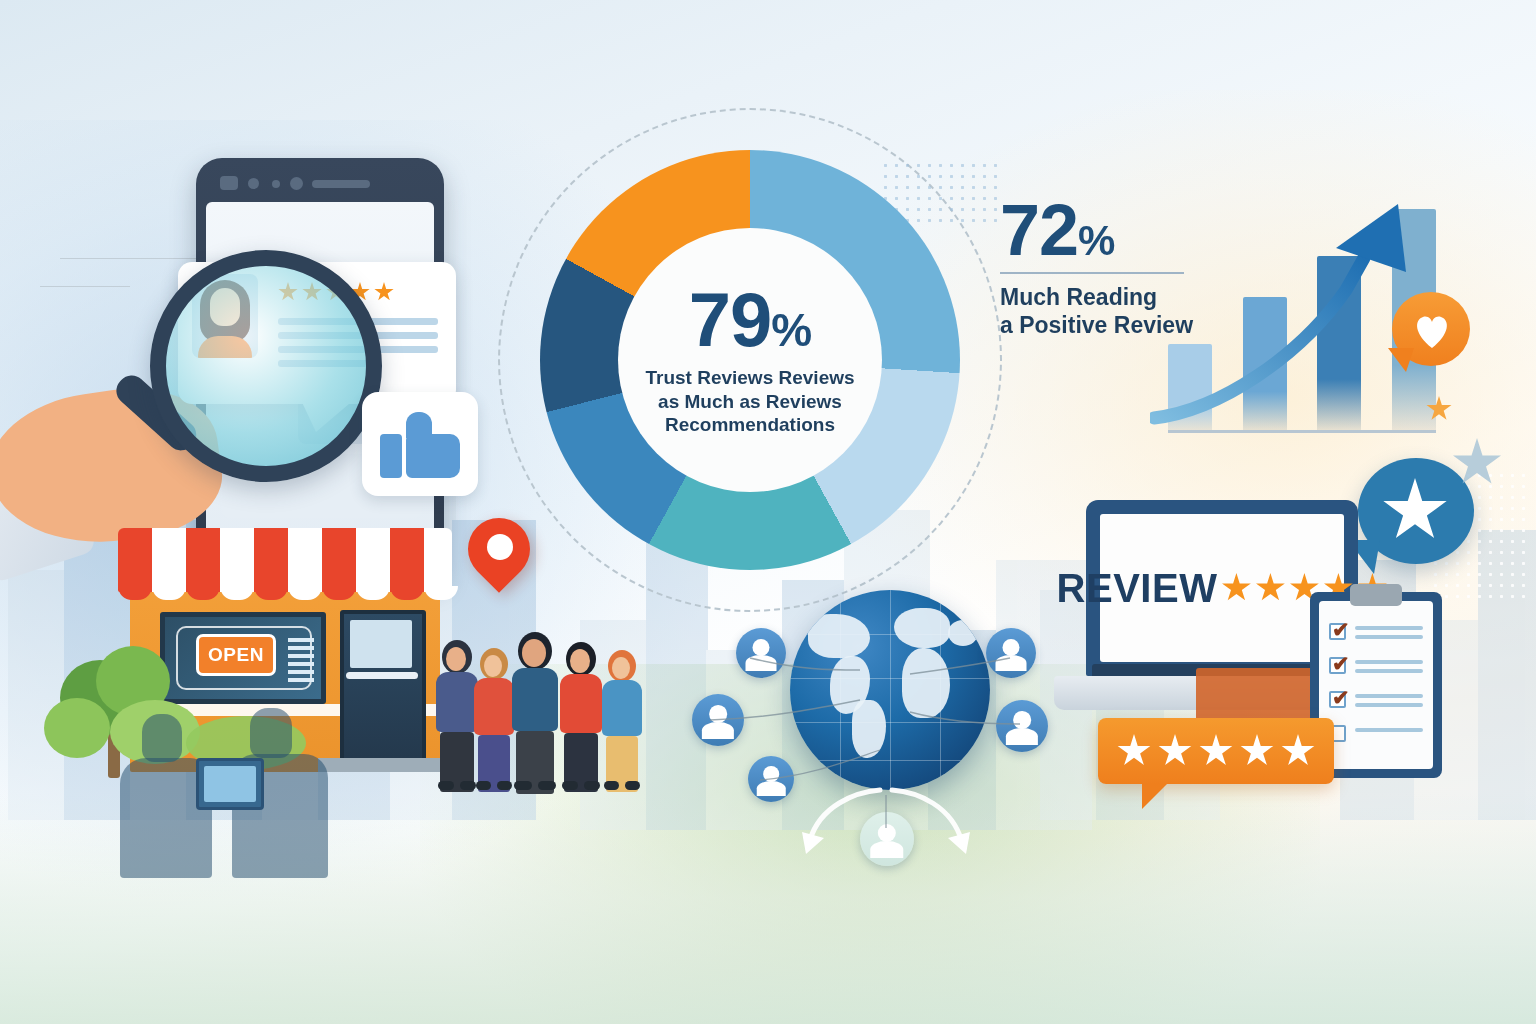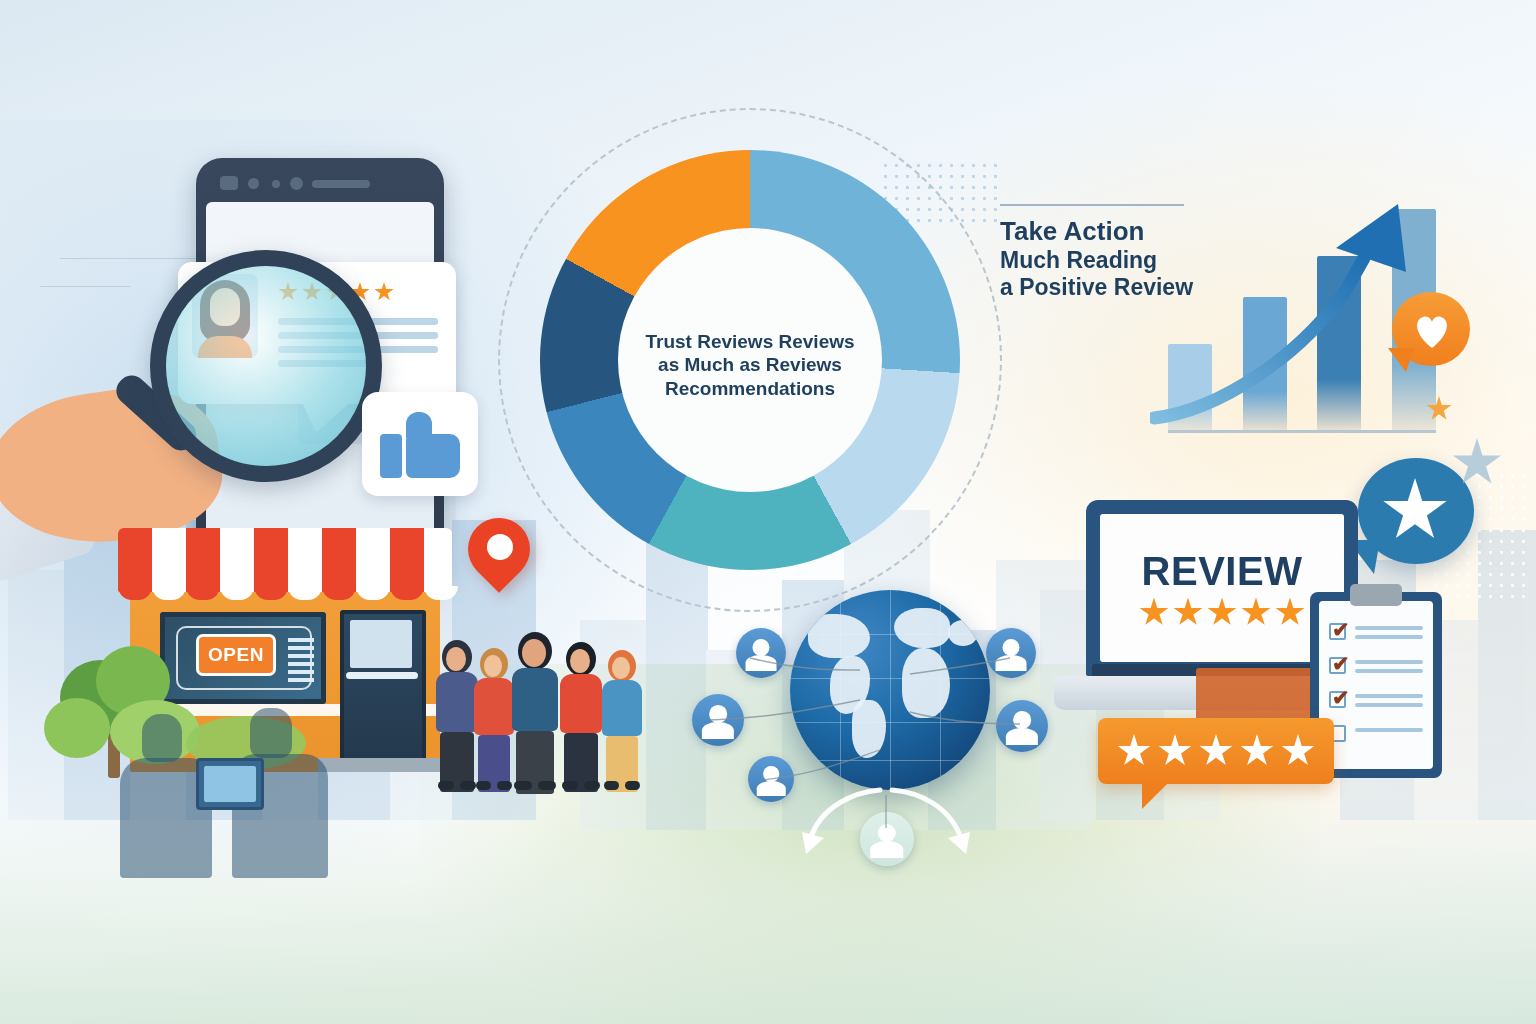--- a/index.html
+++ b/index.html
@@ -221,21 +221,21 @@
   .node .nh { position:absolute; left:50%; top:22%; transform:translateX(-50%); width:34%; height:34%; background:#fff; border-radius:50%; }
   .node .nb { position:absolute; left:50%; bottom:14%; transform:translateX(-50%); width:62%; height:32%; background:#fff; border-radius: 50% 50% 0 0; }
   .node.ghost { background: linear-gradient(180deg,#dff0ea 0%, #cfe6df 100%); }
 
   
   .laptop-lid {
     left: 1086px; top: 500px; width: 272px; height: 176px;
     background:#2a5480; border-radius: 12px 12px 2px 2px; padding: 14px;
   }
   .laptop-screen { width:100%; height:100%; background:#fdfdfd; border-radius:3px;
-    display:flex; flex-direction:column; align-items:center; justify-content:center; gap:4px;}
+    display:flex; flex-direction:row; align-items:center; justify-content:center; gap:4px;}
   .laptop-word { font-size:40px; font-weight:700; color:#1f3f63; letter-spacing:.5px; }
   .laptop-base {
     left: 1054px; top: 676px; width: 336px; height: 34px;
     background: linear-gradient(180deg,#e7ecf1 0%, #c9d3dc 100%);
     border-radius: 4px 4px 10px 10px;
   }
   .laptop-keys { left:1092px; top:664px; width:260px; height:26px; background:#24405e; border-radius:3px 3px 6px 6px; }
 
   
   .clip-board {
@@ -354,31 +354,36 @@
 
   <div class="abs thumb-card"></div>
   <div class="abs thumb-up">
     <span class="thumb-pad"></span>
       <span class="thumb-main"></span>
       <span class="thumb-finger"></span>
   </div>
 
   <div class="abs donut" id="donut" style="background: conic-gradient(rgb(111, 179, 217) 0deg, rgb(111, 179, 217) 93.6deg, rgb(185, 217, 238) 93.6deg, rgb(185, 217, 238) 151.2deg, rgb(79, 179, 191) 151.2deg, rgb(79, 179, 191) 208.8deg, rgb(59, 135, 189) 208.8deg, rgb(59, 135, 189) 255.6deg, rgb(38, 86, 127) 255.6deg, rgb(38, 86, 127) 298.8deg, rgb(247, 147, 30) 298.8deg, rgb(247, 147, 30) 360deg);"></div>
   <div class="abs donut-hole">
+    <div class="donut-pct">
+      <span>79</span><span class="sm">%</span>
+    </div>
     <div class="donut-cap">
       <div>Trust Reviews Reviews</div>
       <div>as Much as Reviews</div>
       <div>Recommendations</div>
     </div>
   </div>
 
   <div class="abs stat-block">
+    <div class="stat-pct">
+      <span>72</span><span class="sm">%</span>
+    </div>
     <div class="stat-rule"></div>
     <div class="stat-cap">
-      <div class="l1">Take Action</div>
       <div>Much Reading</div>
       <div>a Positive Review</div>
     </div>
   </div>
 
   <div class="abs" id="bars" style="left:1168px;top:200px;width:268px;height:232px;">
       <div class="bar" style="left: 0px; width: 44px; height: 88.16px; background: linear-gradient(rgb(168, 205, 232) 0%, rgb(168, 205, 232) 70%, rgba(0, 0, 0, 0.06) 100%);"></div>
       <div class="bar" style="left: 74.6667px; width: 44px; height: 134.56px; background: linear-gradient(rgb(107, 167, 212) 0%, rgb(107, 167, 212) 70%, rgba(0, 0, 0, 0.06) 100%);"></div>
       <div class="bar" style="left: 149.333px; width: 44px; height: 176.32px; background: linear-gradient(rgb(59, 127, 181) 0%, rgb(59, 127, 181) 70%, rgba(0, 0, 0, 0.06) 100%);"></div>
       <div class="bar" style="left: 224px; width: 44px; height: 222.72px; background: linear-gradient(rgb(127, 176, 207) 0%, rgb(127, 176, 207) 70%, rgba(0, 0, 0, 0.06) 100%);"></div>

